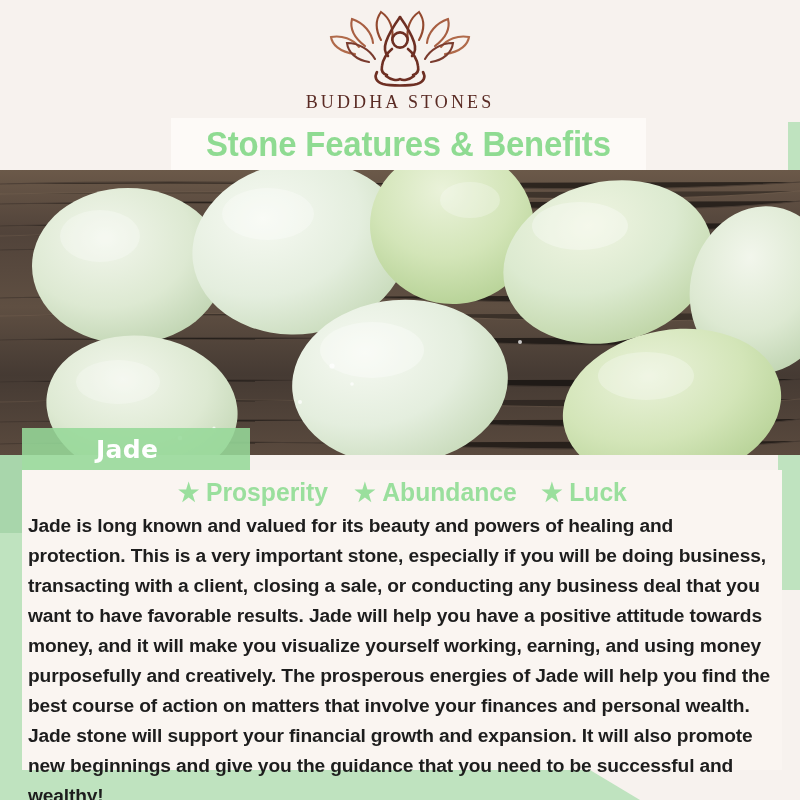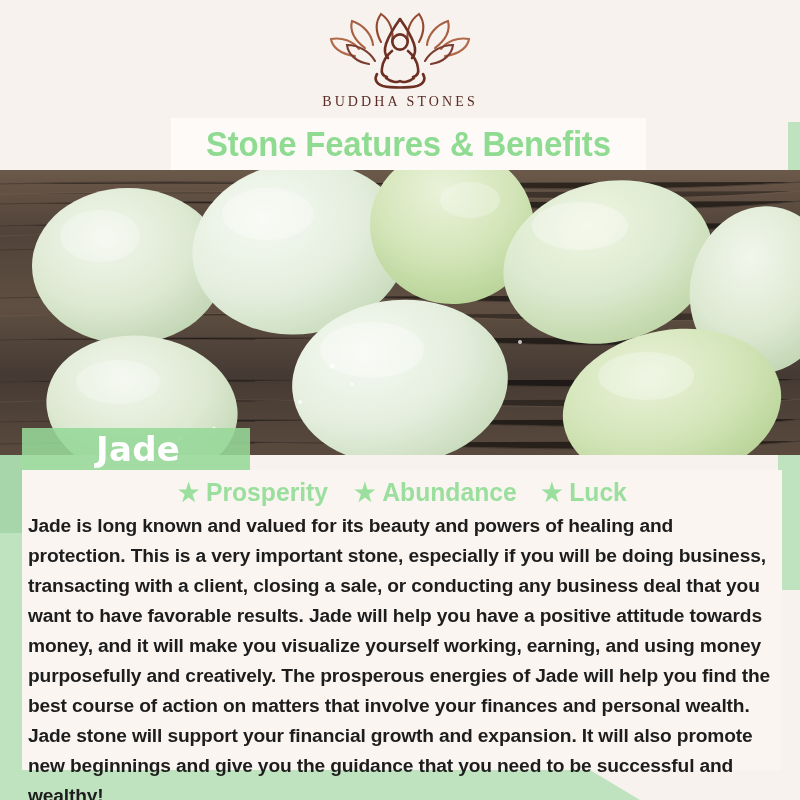--- a/index.html
+++ b/index.html
@@ -40,21 +40,21 @@
   
   #logo-block{
     position:absolute;top:0;left:0;width:800px;height:122px;
     display:flex;flex-direction:column;align-items:center;justify-content:center;
     background:#f7f2ee;
   }
   #logo-mark{display:block;}
   #brand-name{
     margin-top:4px;
     font-family:"Liberation Serif", serif;
-    font-size:14px;letter-spacing:3.1px;color:#5a2b24;font-weight:400;
+    font-size:18px;letter-spacing:3.1px;color:#5a2b24;font-weight:400;
   }
 
   
   #title-band{
     position:absolute;top:118px;left:171px;width:475px;height:52px;
     background:#fdfaf7;
     display:flex;align-items:center;justify-content:center;
   }
   #title-text{
     font-family:"Liberation Sans Narrow","Liberation Sans", sans-serif;
@@ -69,21 +69,21 @@
   }
   #photo svg{display:block;width:800px;height:285px;}
 
   
   #jade-bar{
     position:absolute;top:428px;left:22px;width:228px;height:42px;
     background:rgba(150,216,153,0.88);
     display:flex;align-items:center;
   }
   #jade-label{
-    color:#ffffff;font-size:34px;font-weight:bold;
+    color:#ffffff;font-size:25px;font-weight:bold;
     font-family:"DejaVu Sans", sans-serif;
     margin-left:74px;letter-spacing:0.3px;
   }
 
   
   #content{
     position:absolute;top:470px;left:22px;width:760px;height:300px;
     background:#faf5f1;
   }
 

